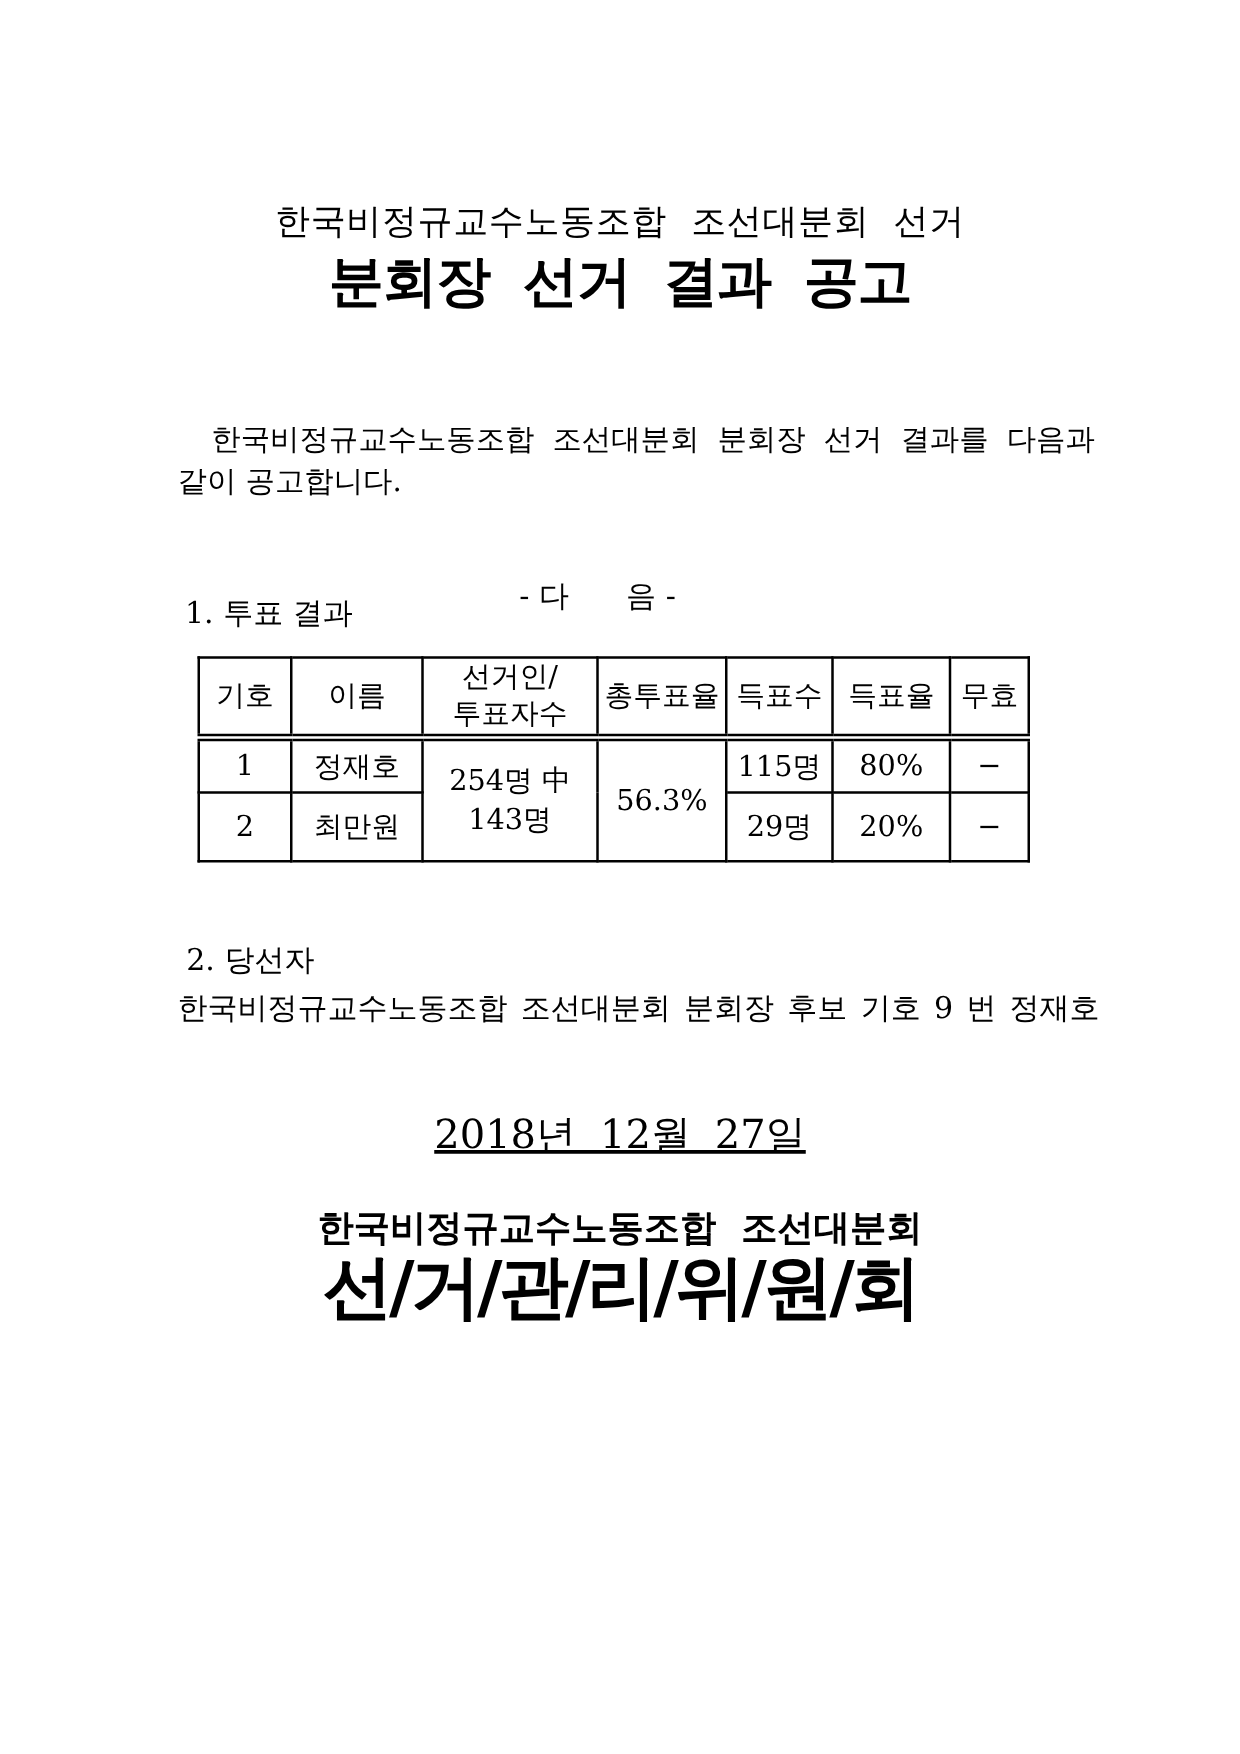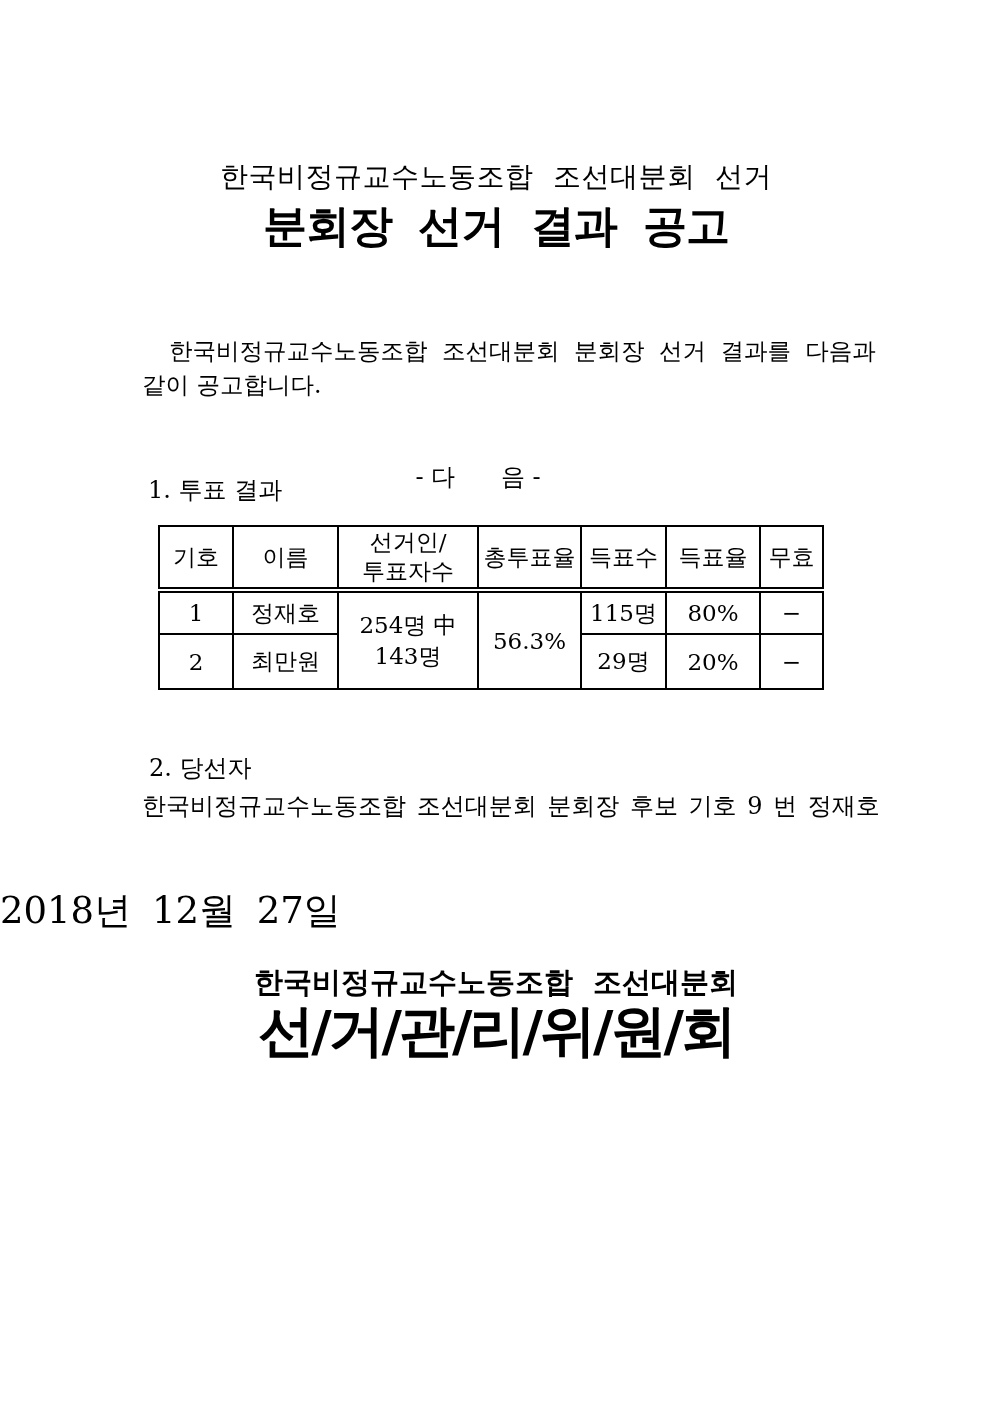--- a/index.html
+++ b/index.html
@@ -107,23 +107,24 @@
     left: 142px;
     font-size: 24px;
     white-space: nowrap;
     word-spacing: 3px;
   }
   .date-line {
     position: absolute;
     top: 886px;
     left: 0;
     right: 0;
-    text-align: left;
-    font-size: 37px;
+    text-align: center;
+    font-size: 32px;
     word-spacing: 9px;
+    text-decoration: underline;
   }
   .footer-org {
     position: absolute;
     top: 963px;
     left: 0;
     right: 0;
     text-align: center;
     font-family: "DejaVu Sans", sans-serif;
     font-weight: 800;
     font-size: 29px;

